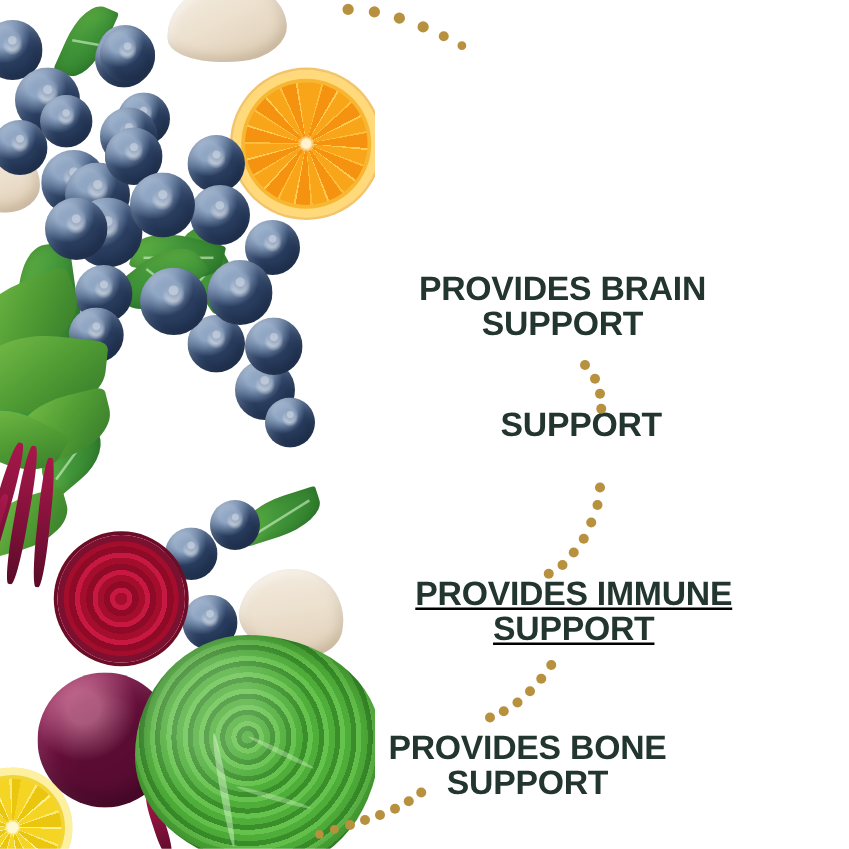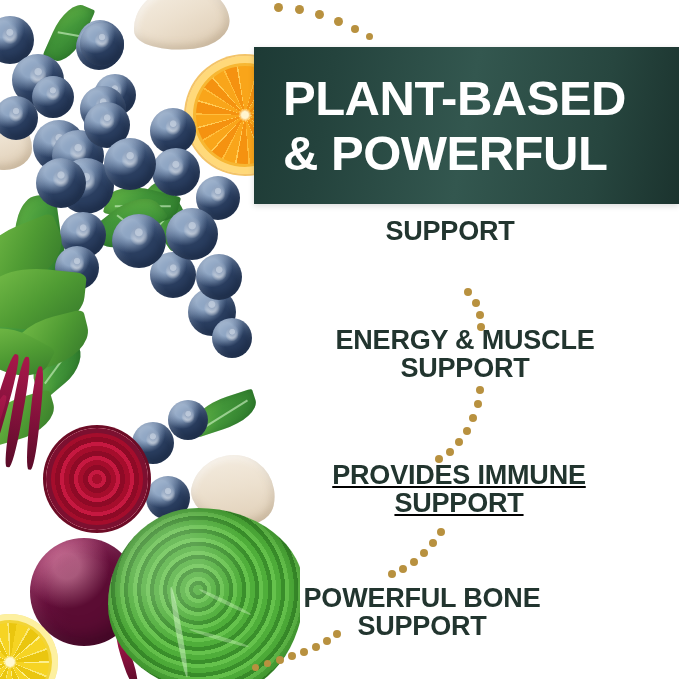--- a/index.html
+++ b/index.html
@@ -214,41 +214,37 @@
     <div class="beet-stem" style="left:122px;top:632px;width:10px;height:54px;transform:rotate(-18deg);"></div>
 
     <div class="kale" style="left:108px;top:508px;width:196px;height:186px;"></div>
     <div class="kale-vein" style="left:176px;top:586px;width:6px;height:92px;transform:rotate(-10deg);opacity:.8;"></div>
     <div class="kale-vein" style="left:196px;top:600px;width:58px;height:4px;transform:rotate(26deg);opacity:.6;"></div>
     <div class="kale-vein" style="left:188px;top:636px;width:62px;height:4px;transform:rotate(16deg);opacity:.6;"></div>
 
     <div class="lemon-slice" style="left:-38px;top:614px;width:96px;height:96px;"></div>
   </div>
 
-  <div class="banner" style="left:254px;top:47px;width:425px;height:157px;padding-left:29px;">
-    <div class="banner-line" style="font-size:49px;">PLANT-BASED</div>
-    <div class="banner-line" style="font-size:49px;margin-top:6px;">&amp; POWERFUL</div>
-  </div>
 
   <div class="benefit" style="left:300px;top:218px;width:300px;">
+    <div class="l1" style="font-size:27px;">PROVIDES BRAIN</div>
     <div class="l2" style="font-size:27px;">SUPPORT</div>
   </div>
 
   <div class="benefit" style="left:305px;top:327px;width:320px;">
-    <div class="l1" style="font-size:27px;">ENERGY &amp; MUSCLE</div>
     <div class="l2" style="font-size:27px;">SUPPORT</div>
   </div>
 
   <div class="benefit" style="left:303px;top:462px;width:312px;text-decoration:underline;">
     <div class="l1" style="font-size:27px;">PROVIDES IMMUNE</div>
     <div class="l2" style="font-size:27px;">SUPPORT</div>
   </div>
 
   <div class="benefit" style="left:272px;top:585px;width:300px;">
-    <div class="l1" style="font-size:27px;">POWERFUL BONE</div>
+    <div class="l1" style="font-size:27px;">PROVIDES BONE</div>
     <div class="l2" style="font-size:27px;">SUPPORT</div>
   </div>
 
   <div>
 
     <span class="dot" style="left:274px;top:3px;width:9px;height:9px;"></span>
     <span class="dot" style="left:295px;top:5px;width:9px;height:9px;"></span>
     <span class="dot" style="left:315px;top:10px;width:9px;height:9px;"></span>
     <span class="dot" style="left:334px;top:17px;width:9px;height:9px;"></span>
     <span class="dot" style="left:351px;top:25px;width:8px;height:8px;"></span>

